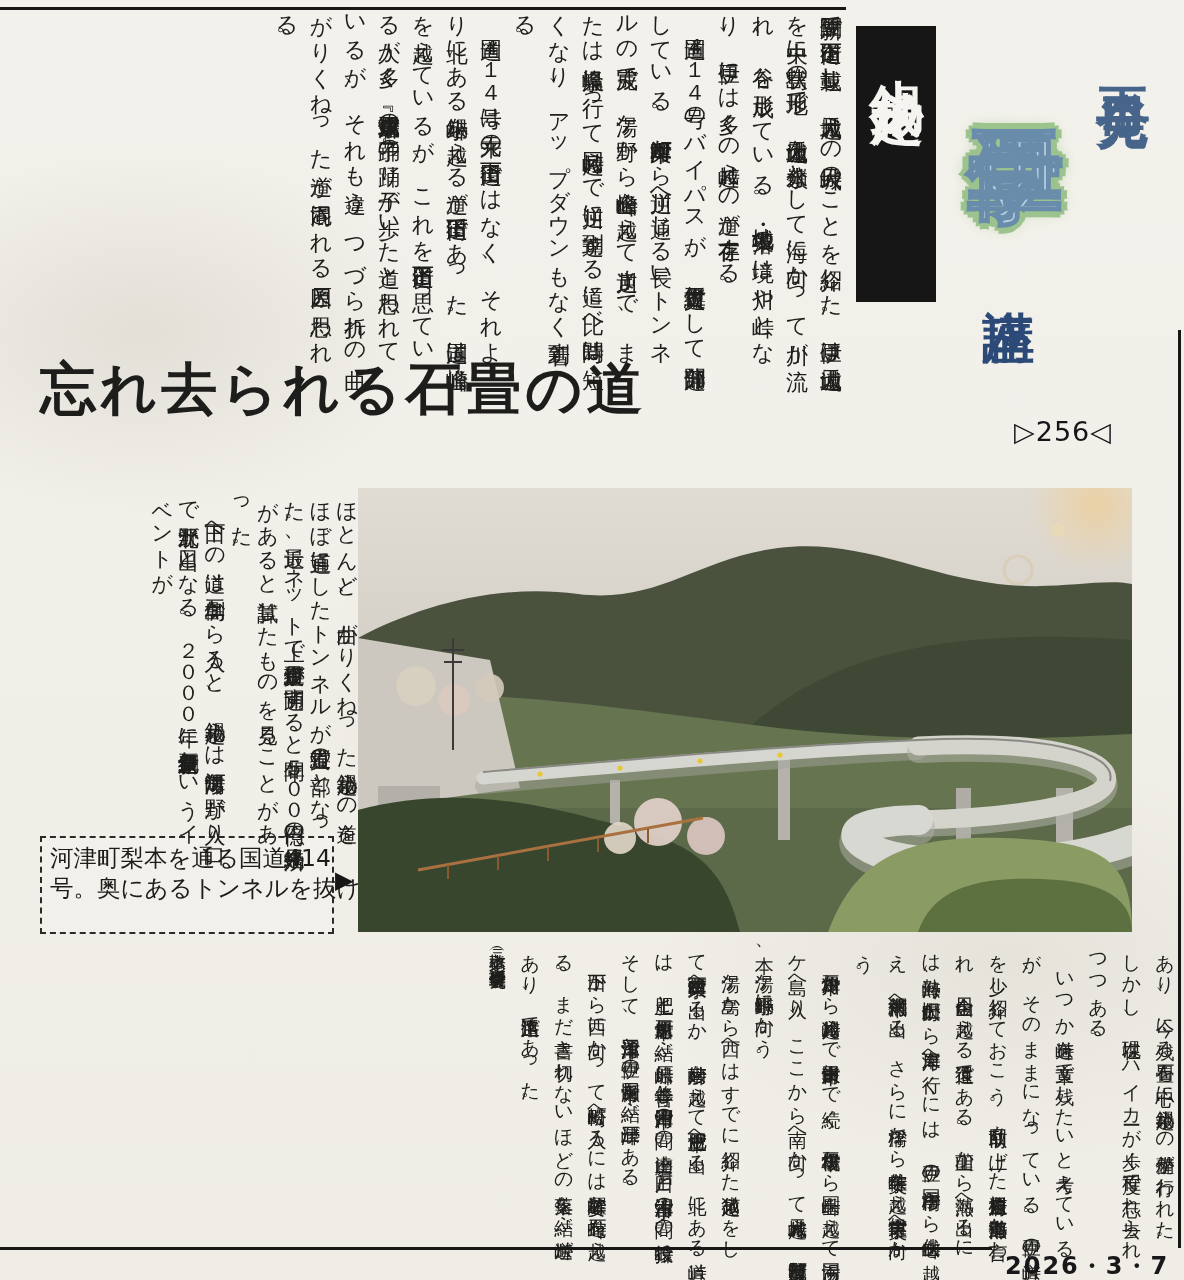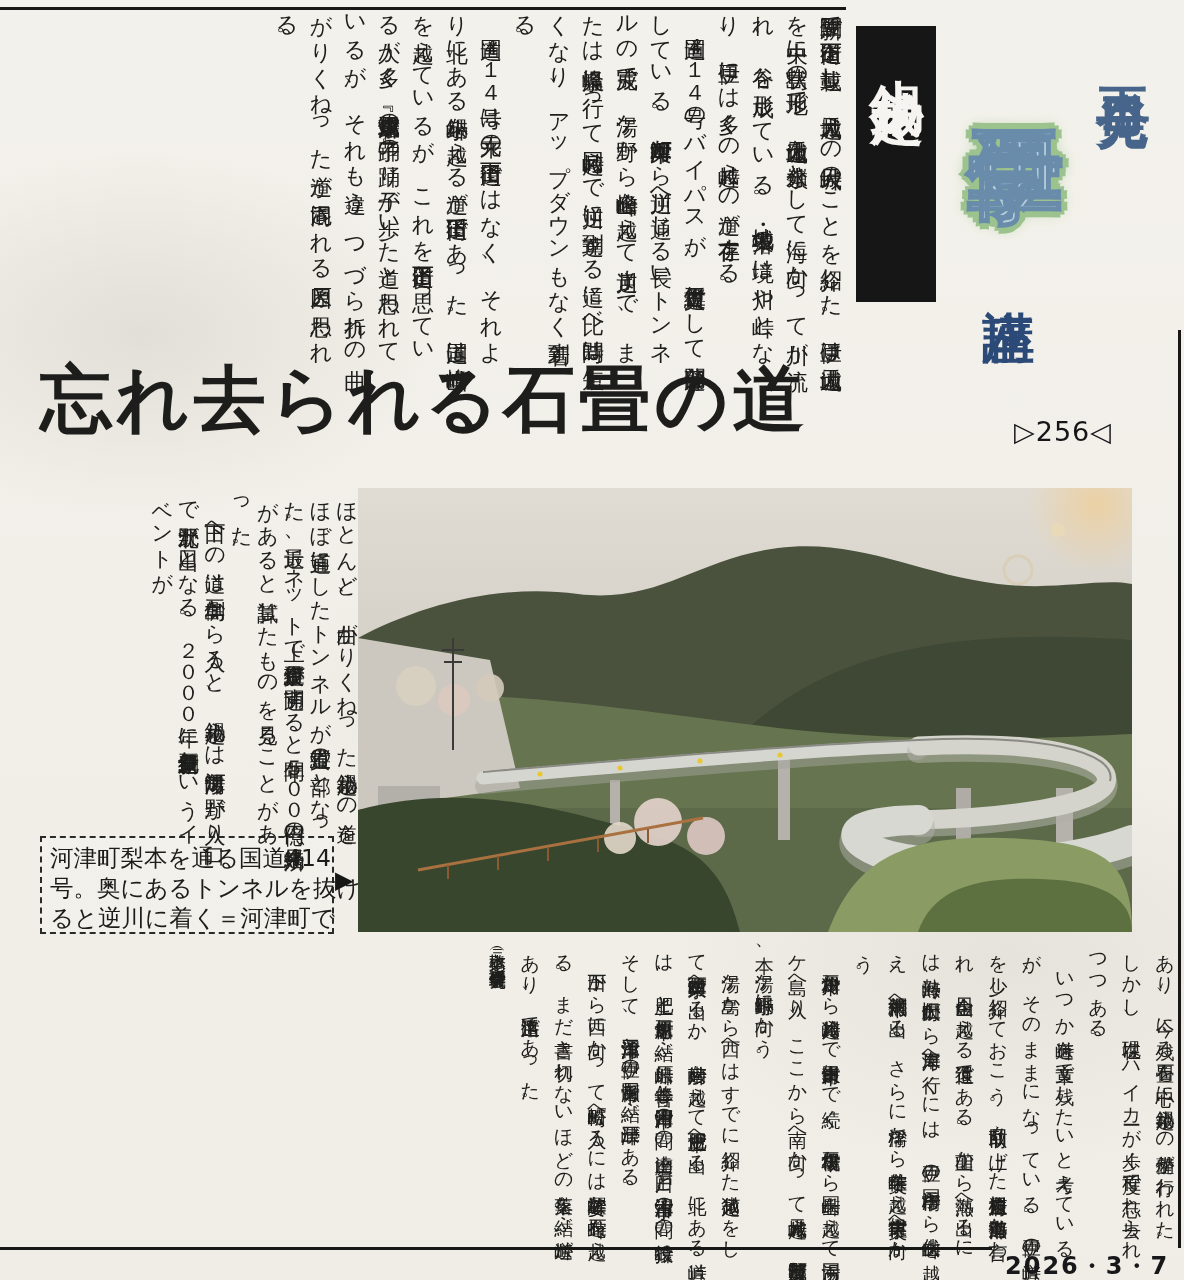--- a/index.html
+++ b/index.html
@@ -21,21 +21,21 @@
   .vblock p{margin:0; padding:0; text-indent:0;}
   .vblock p.indent{text-indent:1em;}
   .lead-block{left:0; top:12; width:848px; height:352px; font-size:22px; line-height:34px;}
   .mid-block{left:96px; top:487px; width:264px; height:346px; font-size:21px; line-height:26.4px;}
   .bottom-block{left:12px; top:941px; width:1170px; height:308px; font-size:19px; line-height:33.4px;}
   .byline{font-size:17px; padding-block-start:6px;}
   
   .headline{
     position:absolute; left:40px; top:352px; width:920px; height:118px;
     font-family:"DejaVu Serif","Liberation Serif",serif; font-weight:600;
-    font-size:72px; letter-spacing:4px; color:#1d1d1b; white-space:nowrap;
+    font-size:56px; letter-spacing:4px; color:#1d1d1b; white-space:nowrap;
   }
   
   .tagline{
     position:absolute; left:1086px; top:44px; height:310px;
     writing-mode:vertical-rl; text-orientation:upright;
     font-size:54px; font-weight:bold; color:#47658b; letter-spacing:6px;
   }
   .series-title{
     position:absolute; left:952px; top:54px; height:300px; z-index:1;
     writing-mode:vertical-rl; text-orientation:upright;
@@ -157,21 +157,20 @@
       <circle cx="348" cy="348" r="19" fill="#d6c3bd" opacity="0.95"></circle>
       <circle cx="262" cy="350" r="16" fill="#e2d8ca" opacity="0.9"></circle>
       <path d="M60,382 L345,330" stroke="#a9713f" stroke-width="3"></path>
       <path d="M90,377 l0,14 M140,368 l0,14 M190,359 l0,14 M240,350 l0,14 M290,341 l0,14" stroke="#8a5a30" stroke-width="2"></path>
     </svg>
   </div>
 
   <div class="caption-box">
     <div>河津町梨本を通る国道414</div>
     <div>号。奥にあるトンネルを抜け</div>
-    <div>ると逆川に着く＝河津町で</div>
   </div>
   <div class="caption-arrow">▶</div>
 
   <div class="vblock mid-block">
       <p>ほとんど、曲がりくねった小鍋越えの道をほぼ直通にしたトンネルが縦貫道の一部となった。最近、ネット上で伊豆縦貫道が開通すると年間５００億円の経済効果があると試算したものを見ることがあった。</p>
       <p class="indent">下田への道は三島側から入ると、小鍋越えは河津町湯ケ野が入り口で北野沢が出口となる。２０００年に伊豆新世紀創造祭というイベントが</p>
     </div>
 
   <div class="vblock bottom-block">
       <p>あり、今に残る石畳を中心に小鍋越えの整備が行われた。しかし、現在はハイカーが歩く程度で忘れ去られつつある。</p>

